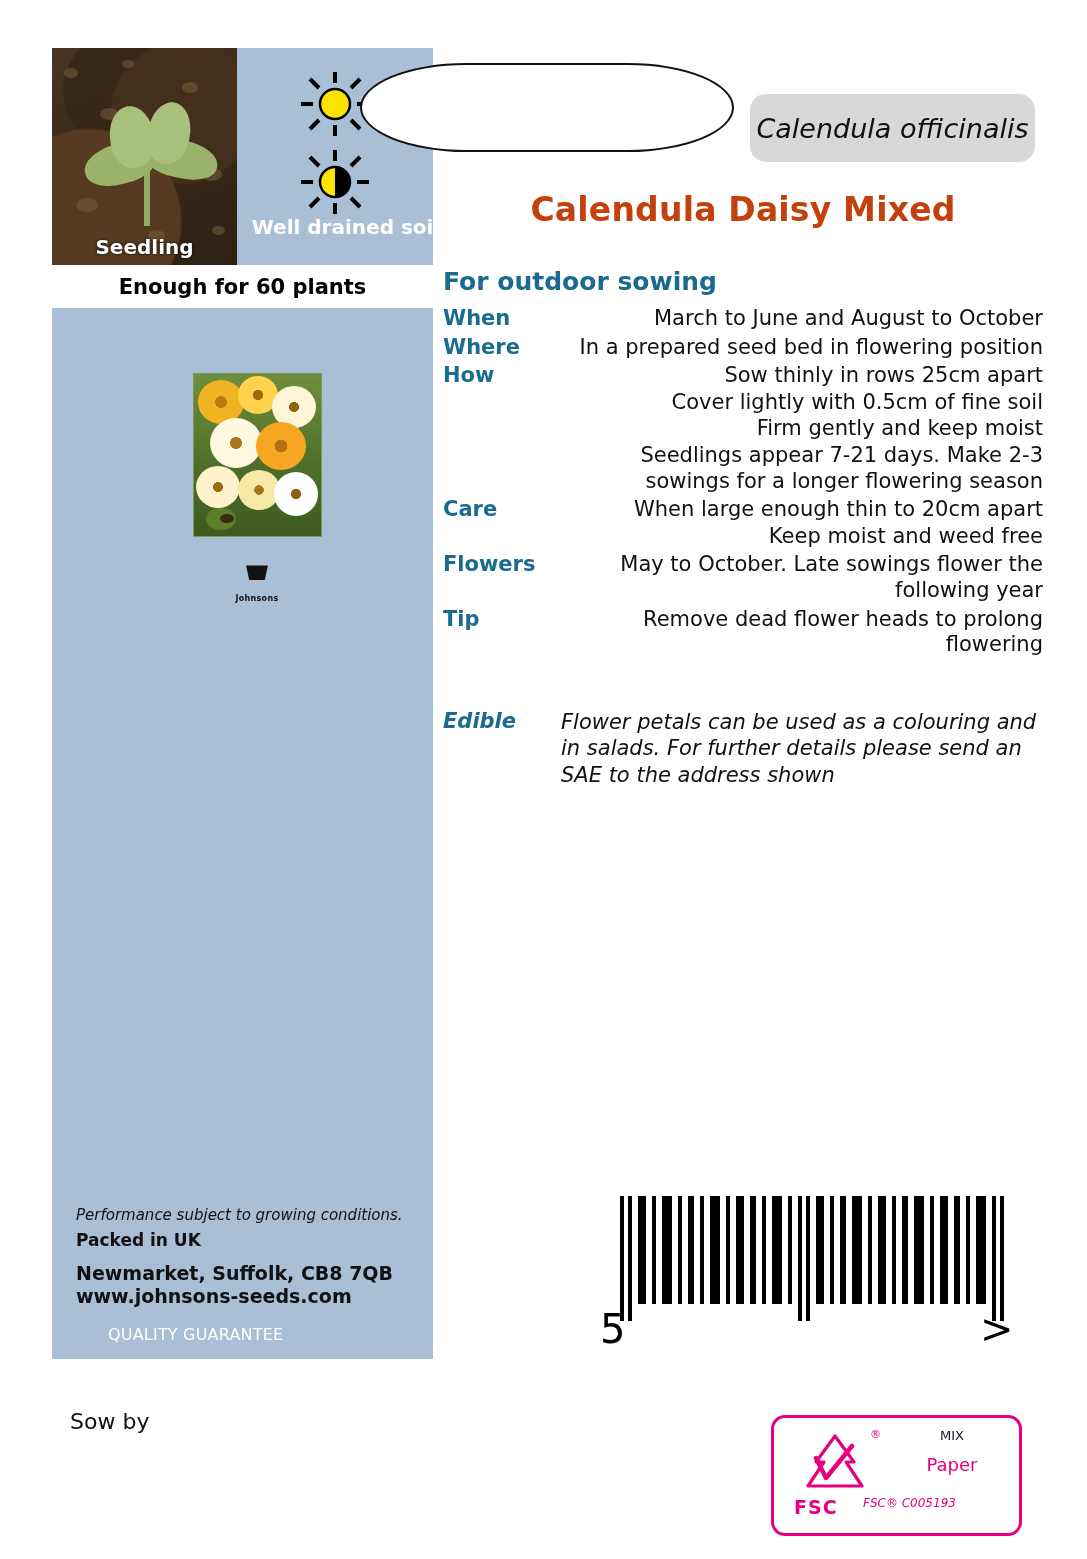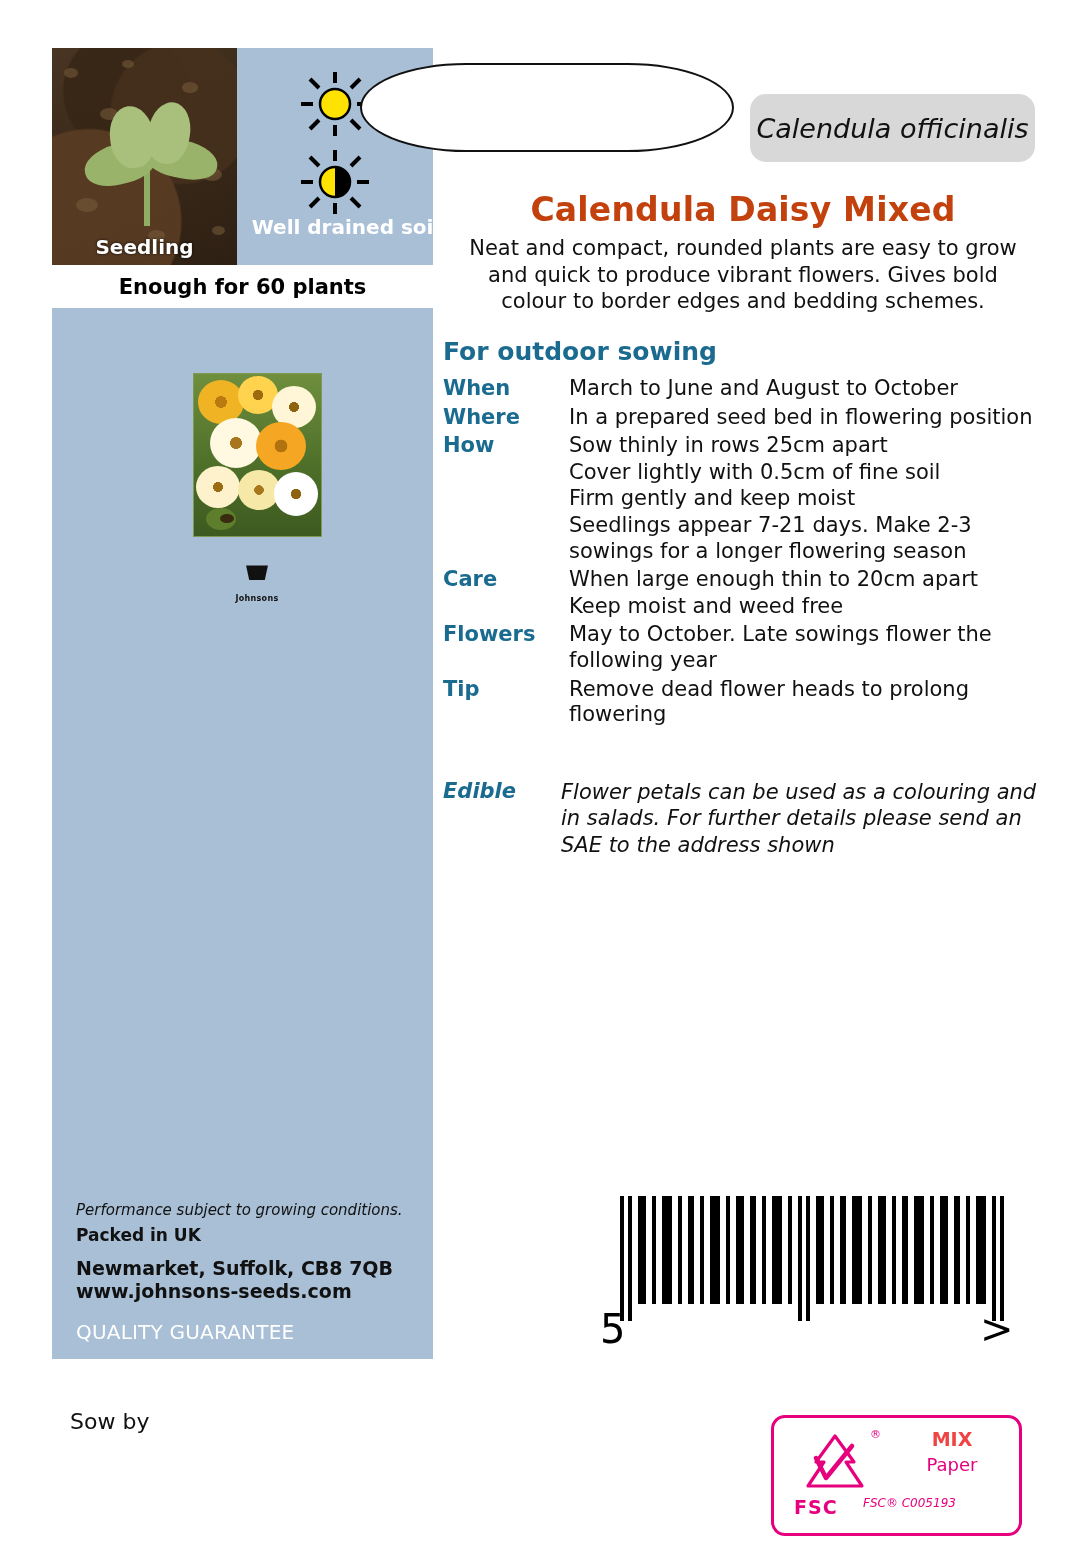--- a/index.html
+++ b/index.html
@@ -205,23 +205,24 @@
     margin-bottom: 12px;
   }
   .legal-addr {
     font-size: 19px;
     font-weight: bold;
     color: #111;
     line-height: 1.25;
     margin-bottom: 16px;
   }
   .qg-title {
-    font-size: 20px;
+    font-size: 16px;
     color: #ffffff;
     letter-spacing: 0.2px;
+    margin-left: 32px;
   }
   .qg-text {
     font-size: 16px;
     color: #ffffff;
     line-height: 1.22;
   }
 
   
   .hang-tab {
     position: absolute;
@@ -267,21 +268,21 @@
     margin: 0 0 6px 0;
   }
   .product-desc {
     text-align: center;
     font-size: 21px;
     color: #111;
     line-height: 1.27;
     margin: 0 14px;
   }
   .section-head {
-    margin-top: 22px;
+    margin-top: 38px;
     font-size: 25px;
     font-weight: bold;
     color: #1a6b8f;
   }
   .sow-table {
     margin-top: 10px;
     width: 100%;
     border-collapse: collapse;
   }
   .sow-table td {
@@ -292,21 +293,21 @@
     line-height: 1.22;
   }
   .sow-table td.k {
     width: 118px;
     font-weight: bold;
     color: #1a6b8f;
     padding-right: 8px;
     white-space: nowrap;
   }
   .sow-table td.v { padding-bottom: 2px; }
-  .sow-table td.v div { padding-bottom: 1px; }
+  .sow-table td.v div { padding-bottom: 1px; text-align: right; }
 
   .edible-block {
     margin-top: 48px;
     display: flex;
   }
   .edible-key {
     width: 118px;
     font-size: 21px;
     font-weight: bold;
     font-style: italic;
@@ -390,23 +391,23 @@
     font-weight: bold;
     color: #e6007e;
     letter-spacing: 1px;
   }
   .fsc-mix {
     position: absolute;
     left: 118px;
     top: 10px;
     width: 120px;
     text-align: center;
-    font-size: 19px;
-    font-weight: bold;
-    color: #ef4444;
+    font-size: 13px;
+    font-weight: normal;
+    color: #0f172a;
   }
   .fsc-paper {
     position: absolute;
     left: 118px;
     top: 36px;
     width: 120px;
     text-align: center;
     font-size: 18px;
     color: #e6007e;
   }
@@ -523,21 +524,20 @@
     </div>
   </div>
 
   <div class="hang-tab"></div>
   <div class="latin-pill">
     <span>Calendula officinalis</span>
   </div>
 
   <div class="right-col">
     <h1 class="product-title">Calendula Daisy Mixed</h1>
-    <div class="product-desc">Neat and compact, rounded plants are easy to grow and quick to produce vibrant flowers. Gives bold colour to border edges and bedding schemes.</div>
 
     <div class="section-head">For outdoor sowing</div>
 
     <table class="sow-table">
       <tbody>
           <tr>
         <td class="k">When</td>
         <td class="v">
           <div>March to June and August to October</div>
         </td>

